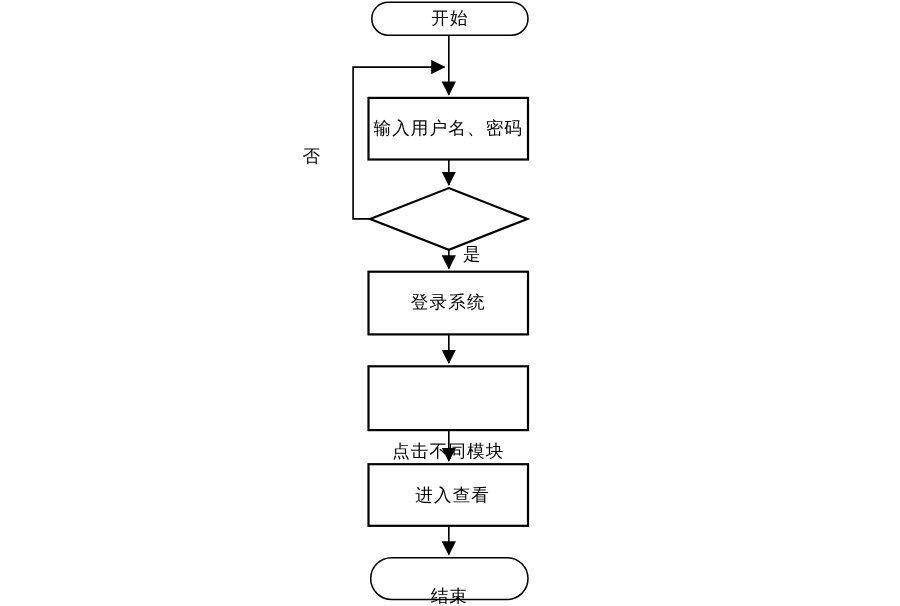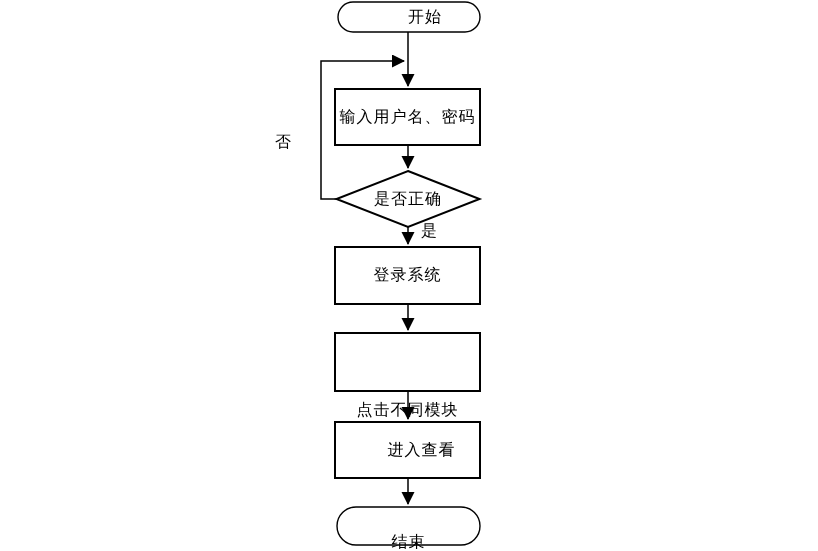--- a/index.html
+++ b/index.html
@@ -70,24 +70,23 @@
 
     <rect class="shape" x="338" y="2" width="142" height="30" rx="15" ry="15" stroke-width="1.4"></rect>
     <rect class="shape" x="335" y="89" width="145" height="56" stroke-width="2"></rect>
     <polygon class="shape" points="408,171 479.5,199 408,227 336.5,199" stroke-width="2"></polygon>
     <rect class="shape" x="335" y="247" width="145" height="57" stroke-width="2"></rect>
     <rect class="shape" x="335" y="333" width="145" height="58" stroke-width="2"></rect>
     <rect class="shape" x="335" y="422" width="145" height="56" stroke-width="2"></rect>
     <rect class="shape" x="337" y="507" width="143" height="38" rx="19" ry="19" stroke-width="1.4"></rect>
   </svg>
 
-  <div class="node-label" style="left:338px; top:2px;   width:142px; height:30px;padding-left:16px;">开始</div>
+  <div class="node-label" style="left:338px; top:2px;   width:142px; height:30px;">开始</div>
   <div class="node-label" style="left:335px; top:89px;  width:145px; height:56px;font-family:Liberation Mono, monospace;">输入用户名、密码</div>
-  <div class="node-label" style="left:336px; top:171px; width:144px; height:56px;">是否正确</div>
   <div class="node-label" style="left:335px; top:247px; width:145px; height:57px;">登录系统</div>
   <div class="node-label" style="left:335px; top:333px; width:145px; height:58px;margin-top:48px;">点击不同模块</div>
-  <div class="node-label" style="left:349px; top:422px; width:145px; height:56px;">进入查看</div>
+  <div class="node-label" style="left:339px; top:422px; width:145px; height:56px;">进入查看</div>
   <div class="node-label" style="left:337px; top:523px; width:143px; height:38px;">结束</div>
 
   <div class="edge-label" style="left:275px; top:132px;">否</div>
   <div class="edge-label" style="left:421px; top:221px;">是</div>
 
 </div>
 
 </body></html>

